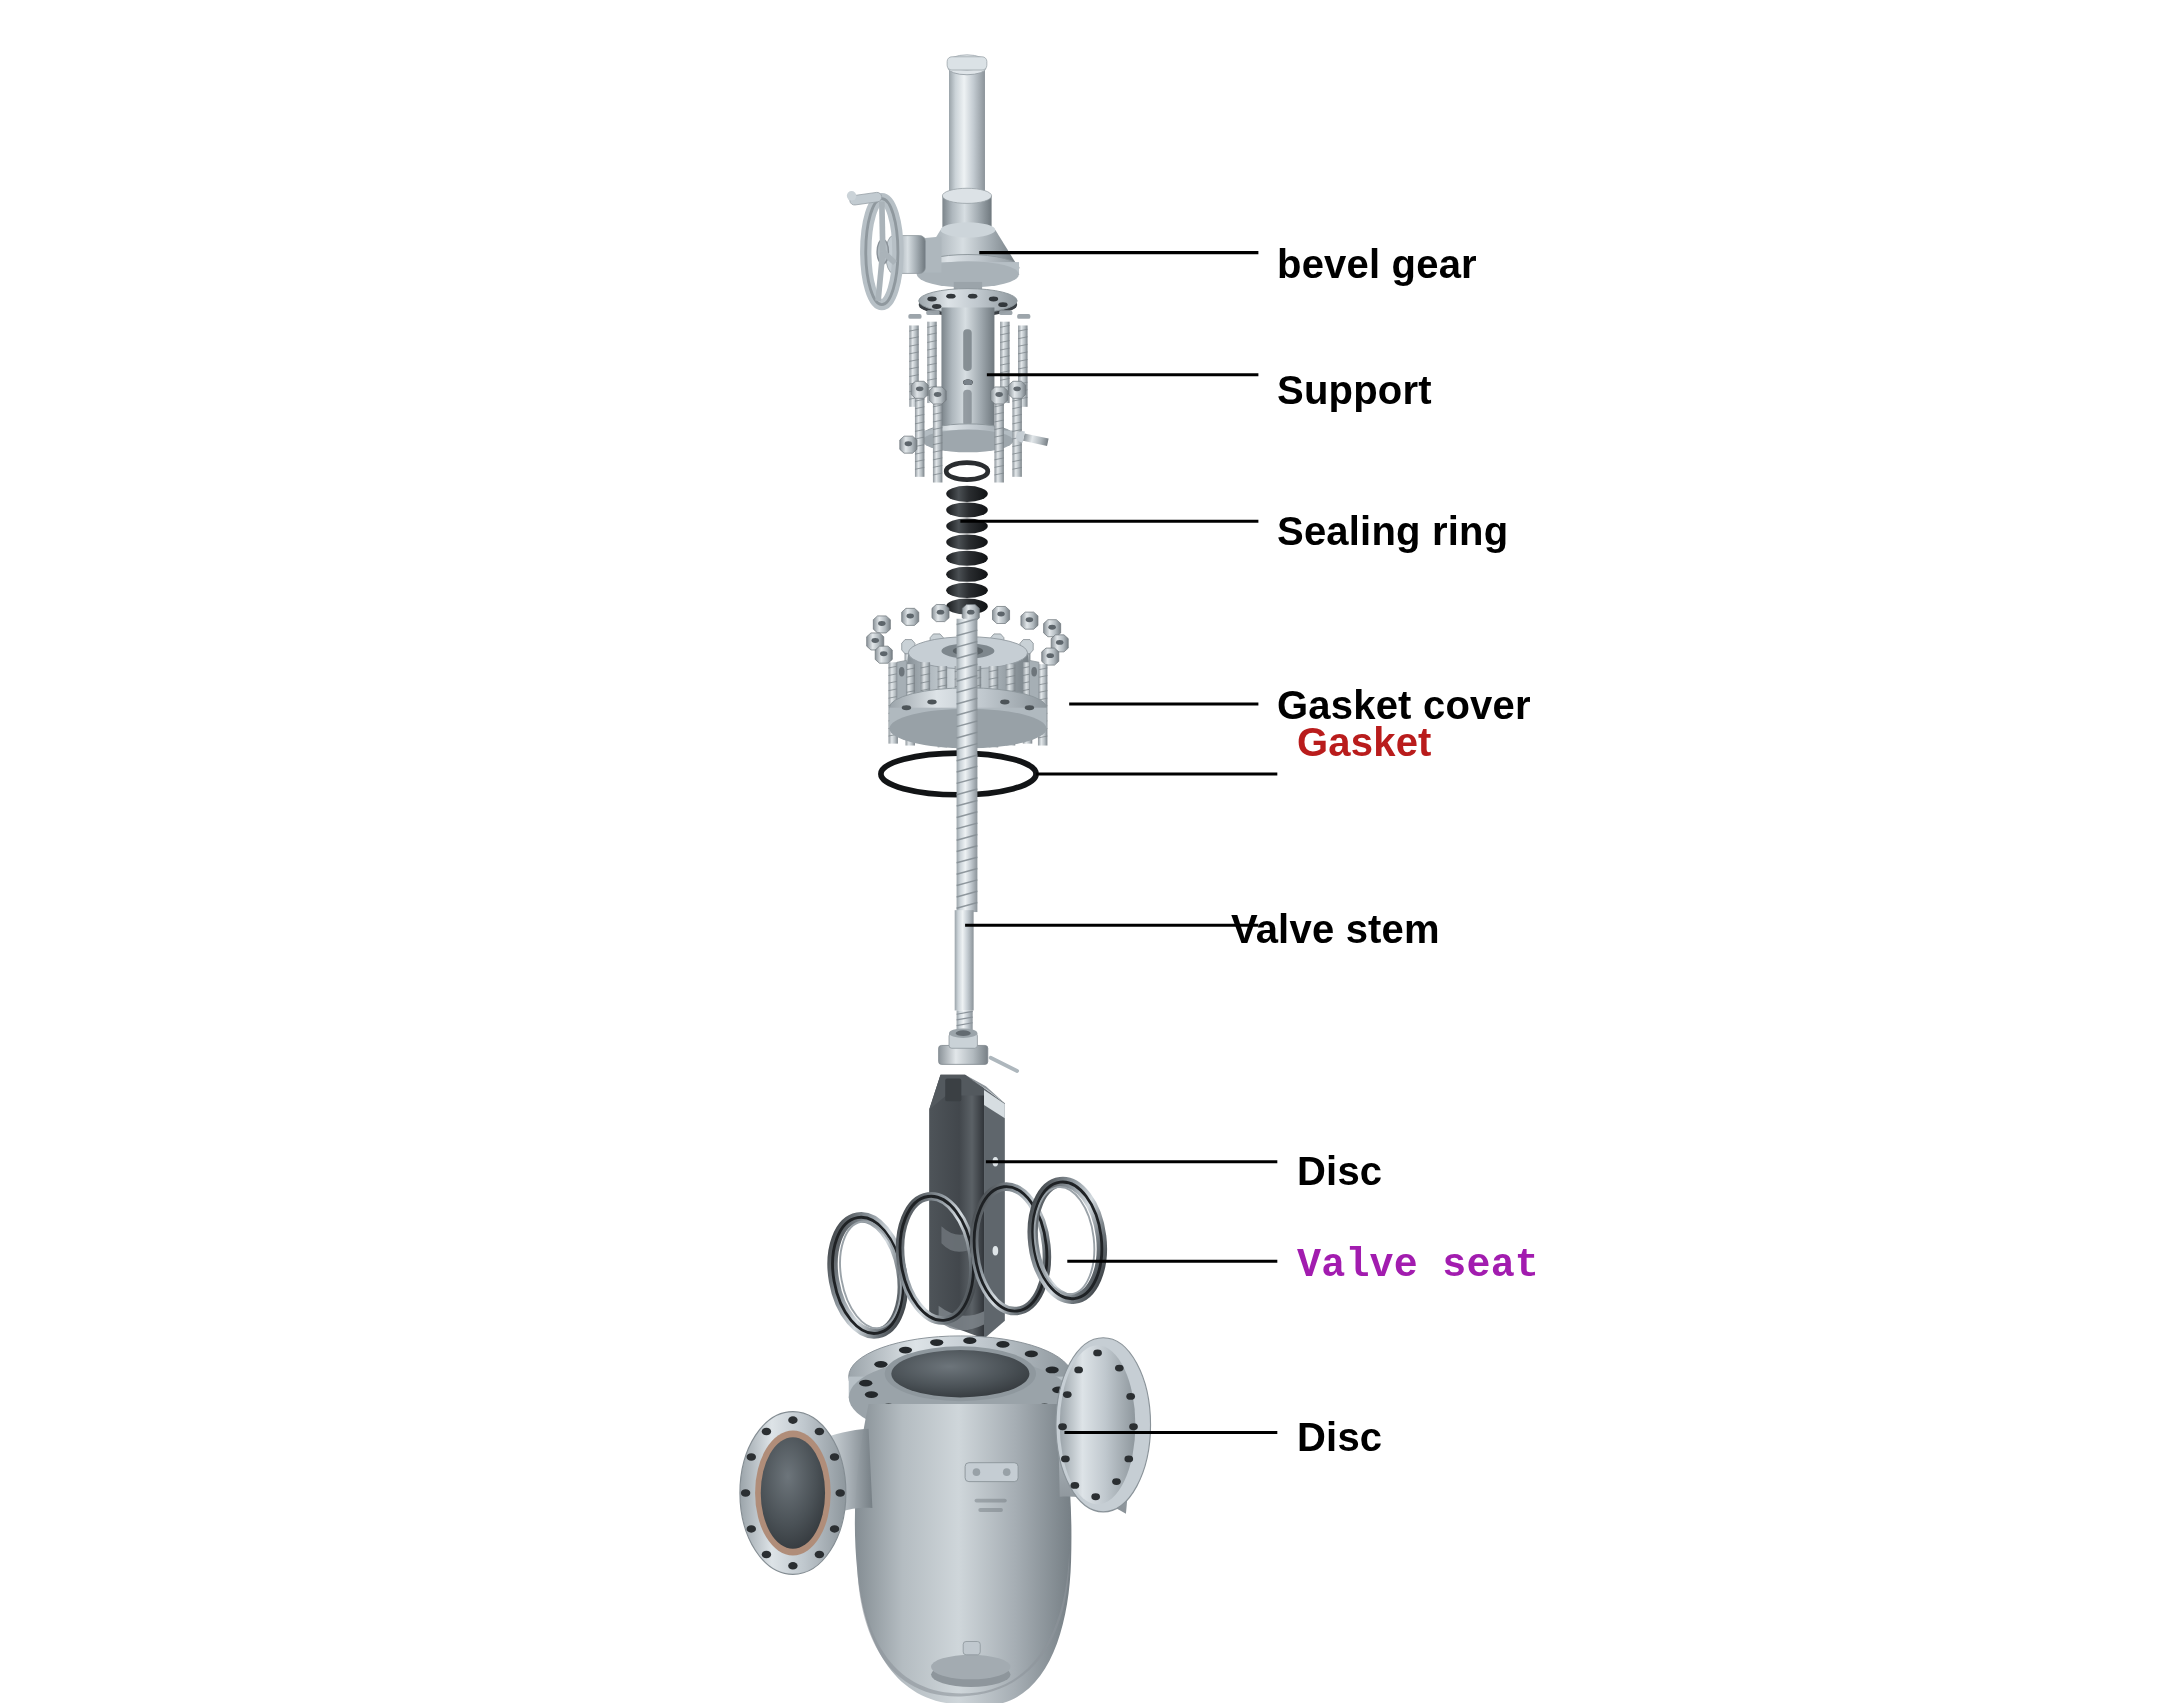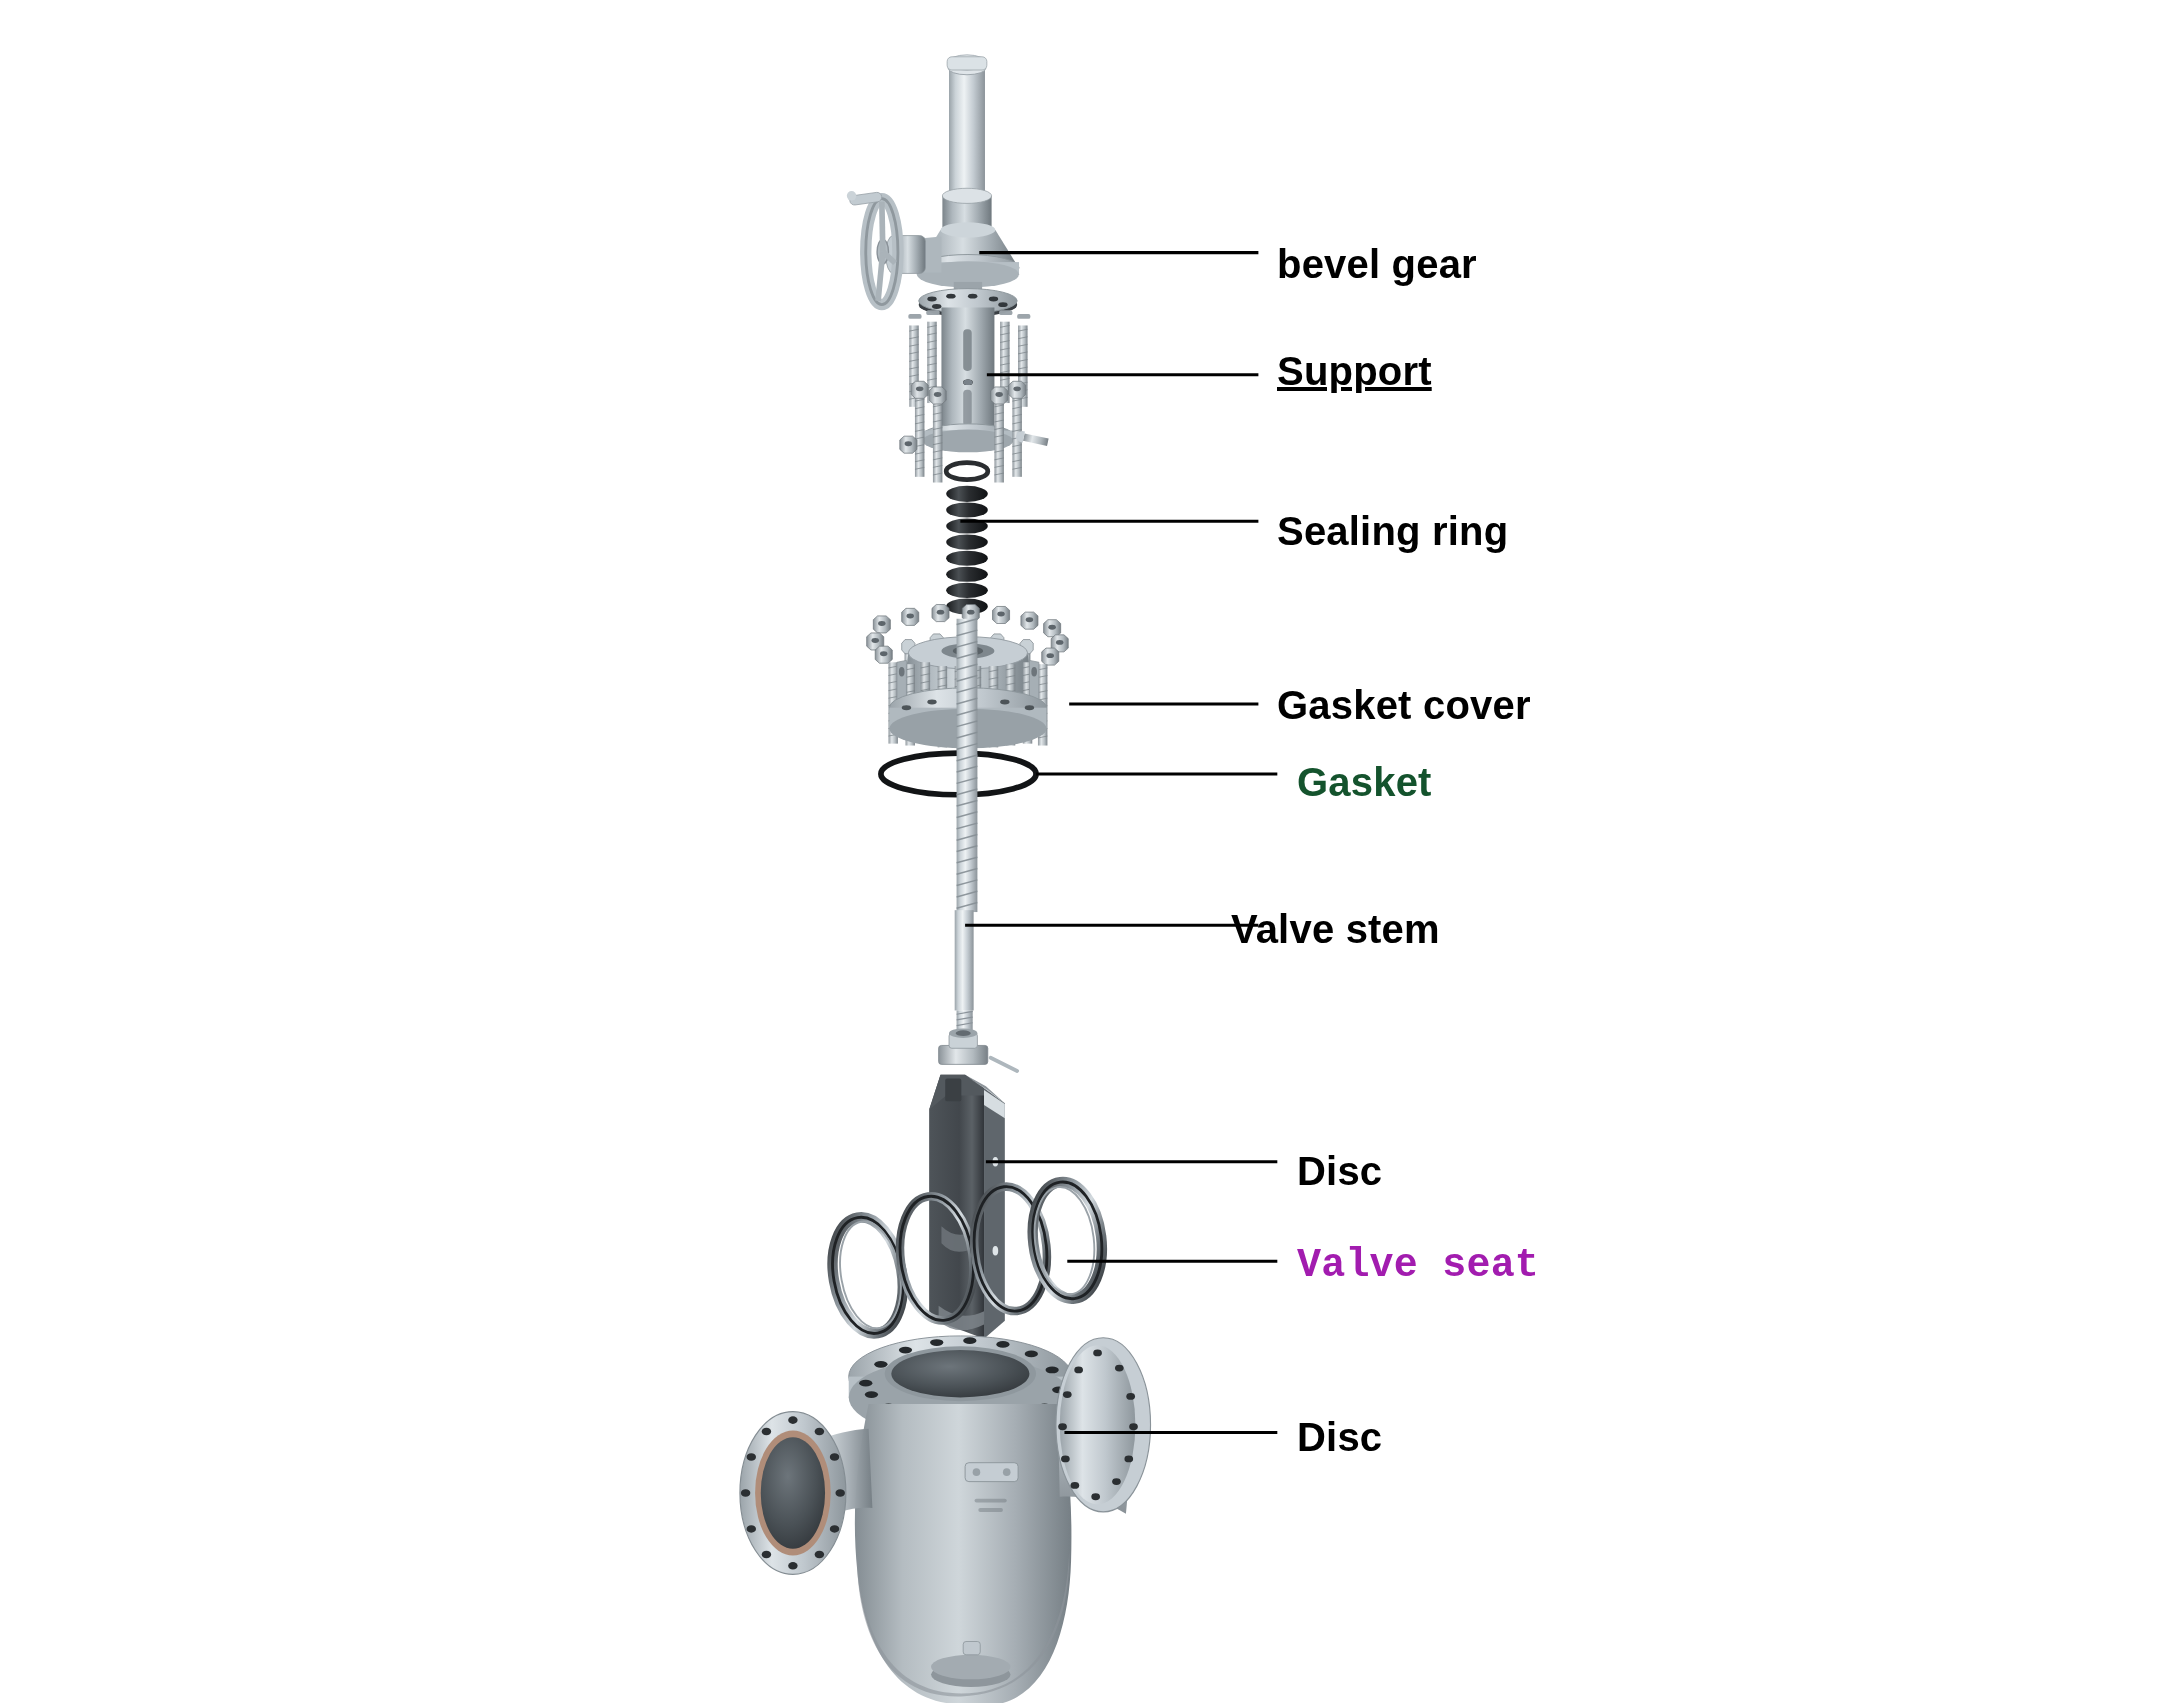--- a/index.html
+++ b/index.html
@@ -500,24 +500,24 @@
         <line x1="1095" y1="818" x2="1350" y2="818"></line>
         <line x1="1020" y1="978" x2="1330" y2="978"></line>
         <line x1="1042" y1="1228" x2="1350" y2="1228"></line>
         <line x1="1128" y1="1333" x2="1350" y2="1333"></line>
         <line x1="1125" y1="1514" x2="1350" y2="1514"></line>
       </g>
 </svg>
 
 <div id="callout-layer">
       <div class="callout-label" style="left: 1277px; top: 244px; color: rgb(0, 0, 0);">bevel gear</div>
-      <div class="callout-label" style="left: 1277px; top: 351px; color: rgb(0, 0, 0); text-decoration: underline;">Support</div>
+      <div class="callout-label" style="left: 1277px; top: 370px; color: rgb(0, 0, 0);">Support</div>
       <div class="callout-label" style="left: 1277px; top: 511px; color: rgb(0, 0, 0);">Sealing ring</div>
       <div class="callout-label" style="left: 1277px; top: 685px; color: rgb(0, 0, 0);">Gasket cover</div>
-      <div class="callout-label" style="left: 1297px; top: 762px; color: #14532d;">Gasket</div>
+      <div class="callout-label" style="left: 1297px; top: 722px; color: #b91c1c;">Gasket</div>
       <div class="callout-label" style="left: 1231px; top: 909px; color: rgb(0, 0, 0);">Valve stem</div>
       <div class="callout-label" style="left: 1297px; top: 1151px; color: rgb(0, 0, 0);">Disc</div>
       <div class="callout-label" style="left: 1297px; top: 1246px; color: #a21caf; font-family: Liberation Mono, monospace;">Valve seat</div>
       <div class="callout-label" style="left: 1297px; top: 1417px; color: rgb(0, 0, 0);">Disc</div>
     </div>
 
 </div>
 
 
 </body></html>

